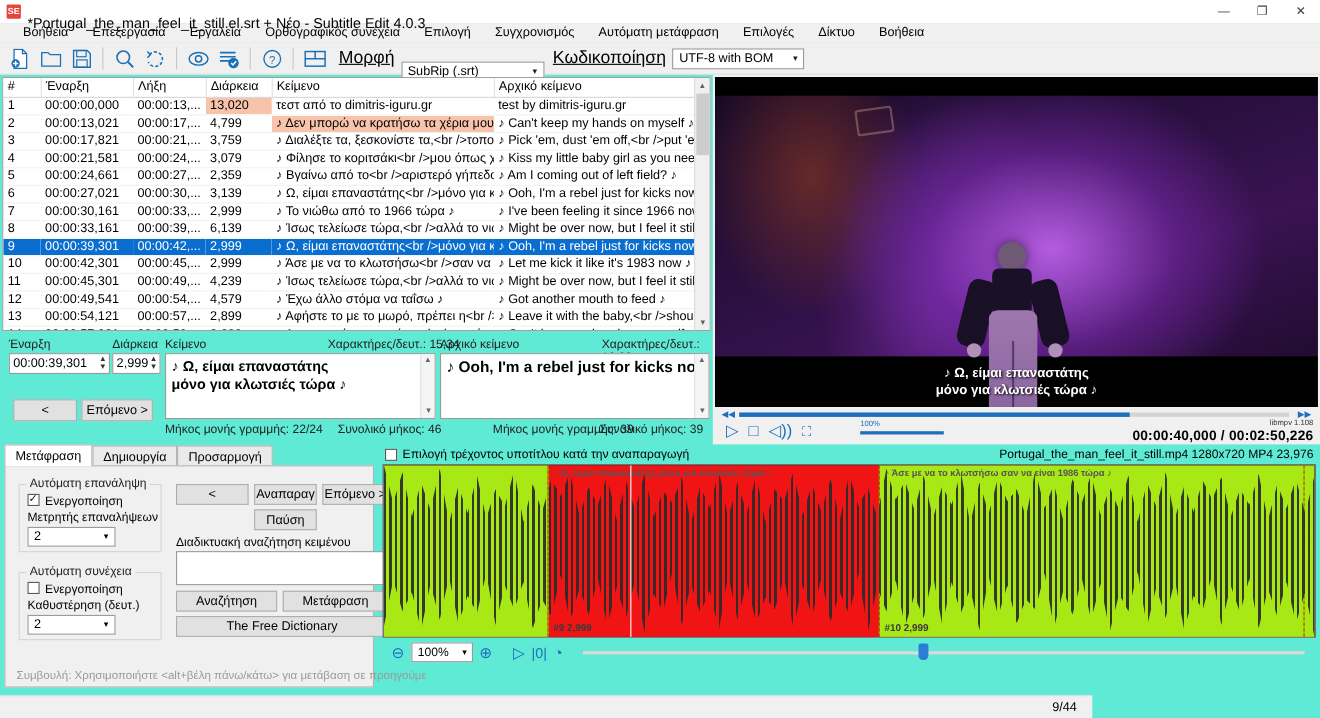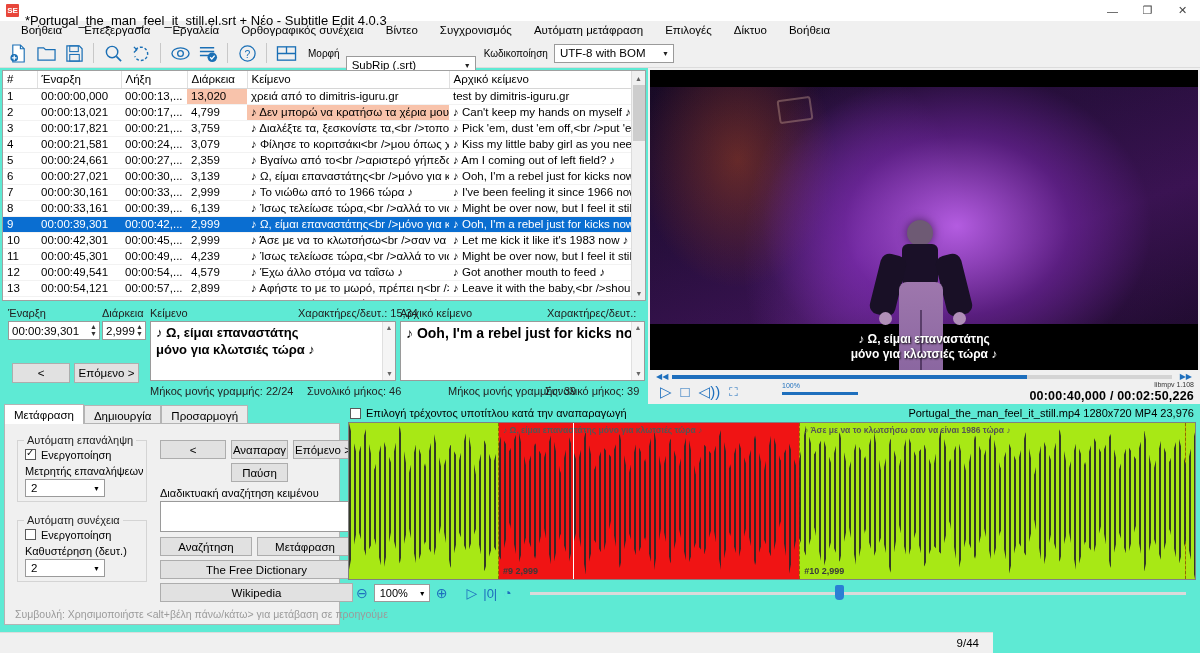--- a/index.html
+++ b/index.html
@@ -38,21 +38,21 @@
 
   
   .toolbar {
     height:29px; background:#f0f0f0; display:flex; align-items:center;
     padding-left:4px; gap:0px; border-bottom:1px solid #dcdcdc;
   }
   .tbtn {
     width:28px; height:26px; display:flex; align-items:center; justify-content:center;
   }
   .tsep { width:1px; height:20px; background:#c8c8c8; margin:0 5px; }
-  .tb-label { font-size:10px; margin:0 6px 0 8px; }
+  .tb-label { font-size:16px; margin:0 6px 0 8px;text-decoration:underline; }
   .combo {
     height:19px; background:#fff; border:1px solid #9a9a9a;
     display:flex; align-items:center; justify-content:space-between;
     padding:0 4px 0 5px; font-size:11.5px; position:relative;
   }
   .combo .arrow { font-size:7px; color:#222; margin-left:8px; }
   .combo-format { width:130px;margin-top:24px; }
   .combo-enc { width:120px; }
 
   
@@ -225,21 +225,21 @@
       <div class="winbtn">❐</div>
       <div class="winbtn close">✕</div>
     </div>
   </div>
 
   <div class="menubar">
     <div class="menuitem">Βοήθεια</div>
     <div class="menuitem">Επεξεργασία</div>
     <div class="menuitem">Εργαλεία</div>
     <div class="menuitem">Ορθογραφικός συνέχεια</div>
-    <div class="menuitem">Βίντεο</div>
+    <div class="menuitem">Επιλογή</div>
     <div class="menuitem">Συγχρονισμός</div>
     <div class="menuitem">Αυτόματη μετάφραση</div>
     <div class="menuitem">Επιλογές</div>
     <div class="menuitem">Δίκτυο</div>
     <div class="menuitem">Βοήθεια</div>
   </div>
 
   <div class="toolbar">
     <div class="tbtn">
       <svg class="icon-svg" width="19" height="19" viewBox="0 0 20 20">
@@ -329,21 +329,21 @@
               <th class="c-txt">Κείμενο</th>
               <th class="c-orig">Αρχικό κείμενο</th>
             </tr>
           </thead>
           <tbody>
             <tr>
               <td>1</td>
               <td>00:00:00,000</td>
               <td>00:00:13,...</td>
               <td class="dur-hl">13,020</td>
-              <td>χρειά από το dimitris-iguru.gr</td>
+              <td>τεστ από το dimitris-iguru.gr</td>
               <td>test by dimitris-iguru.gr</td>
             </tr>
             <tr>
               <td>2</td>
               <td>00:00:13,021</td>
               <td>00:00:17,...</td>
               <td>4,799</td>
               <td class="txt-hl">♪ Δεν μπορώ να κρατήσω τα χέρια μου πάν...</td>
               <td>♪ Can't keep my hands on myself ♪</td>
             </tr>
@@ -594,21 +594,20 @@
         <div class="btn" style="position:absolute;left:226px;top:39px;width:57px;height:19px;">Παύση</div>
 
         <div style="position:absolute;left:155px;top:63px;font-size:11px;">Διαδικτυακή αναζήτηση κειμένου</div>
         <div style="position:absolute;left:155px;top:77px;width:193px;height:31px;border:1px solid #9a9a9a;background:#fff;">
           <span style="display:block;padding:2px 4px;font-size:11px;"></span>
         </div>
 
         <div class="btn" style="position:absolute;left:155px;top:113px;width:92px;height:19px;">Αναζήτηση</div>
         <div class="btn" style="position:absolute;left:252px;top:113px;width:96px;height:19px;">Μετάφραση</div>
         <div class="btn" style="position:absolute;left:155px;top:136px;width:193px;height:19px;">The Free Dictionary</div>
-        <div class="btn" style="position:absolute;left:155px;top:159px;width:193px;height:19px;">Wikipedia</div>
 
         <div class="hint">Συμβουλή: Χρησιμοποιήστε &lt;alt+βέλη πάνω/κάτω&gt; για μετάβαση σε προηγούμε</div>
       </div>
     </div>
 
     <div class="wavepanel">
       <div class="wave-head">
         <div class="left">
           <span class="cbx"></span>
           <span>Επιλογή τρέχοντος υποτίτλου κατά την αναπαραγωγή</span>

